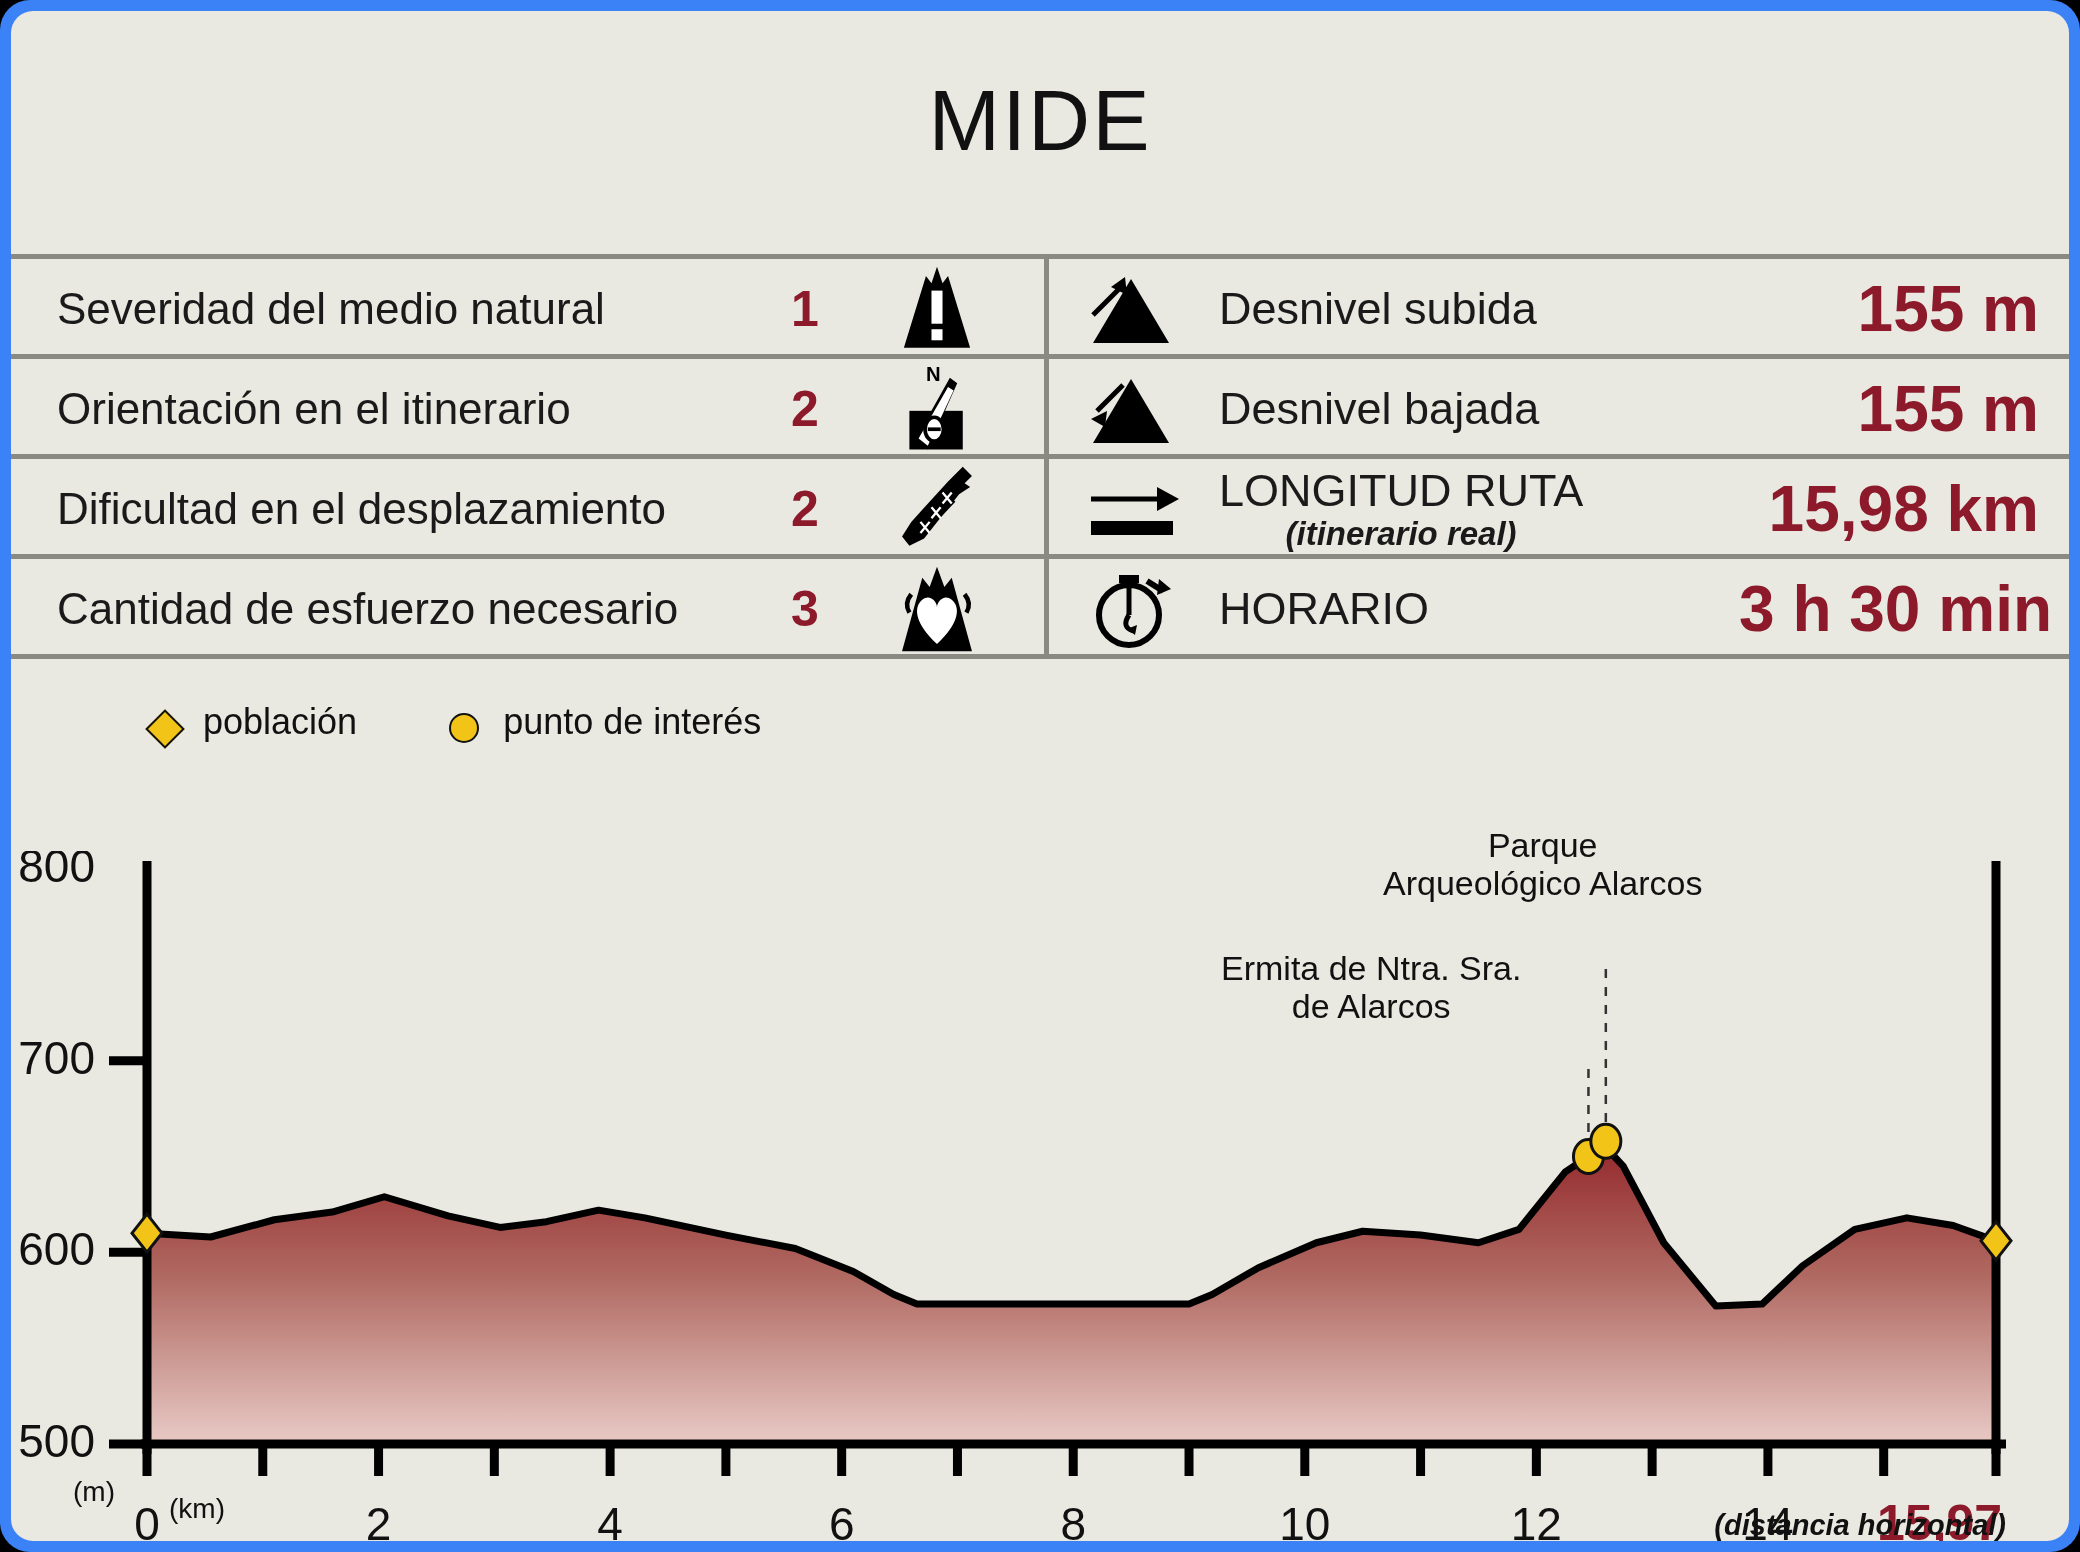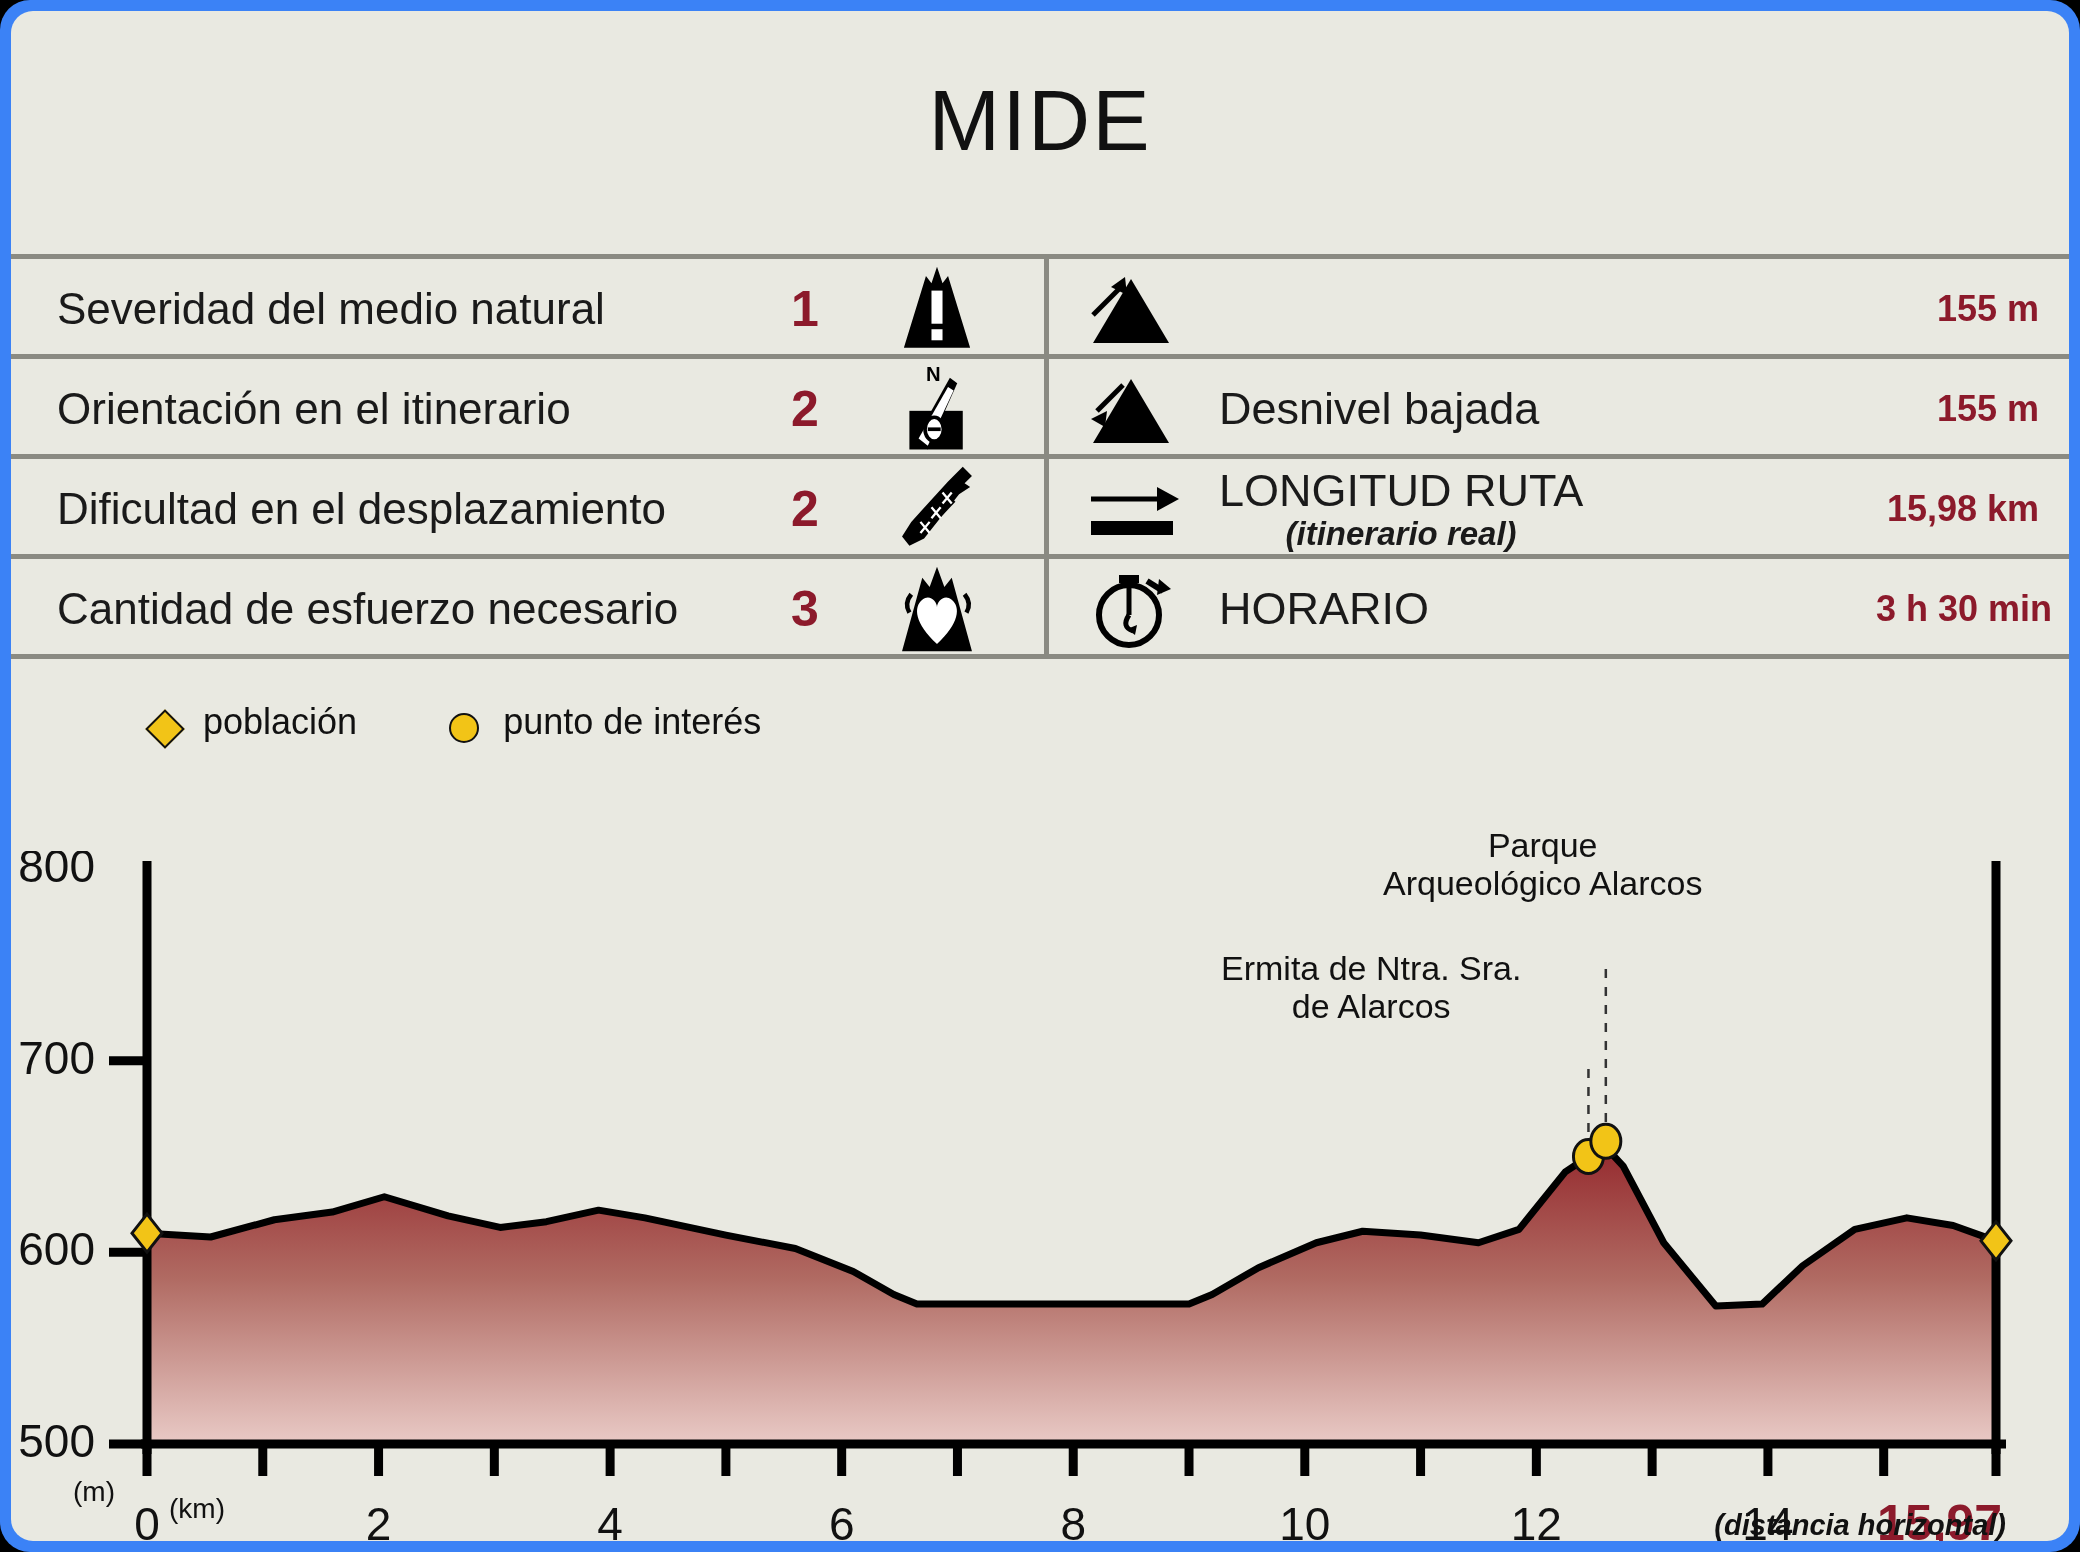--- a/index.html
+++ b/index.html
@@ -110,21 +110,21 @@
     display: block;
     font-size: 33px;
     font-style: italic;
     font-weight: bold;
     margin-top: -2px;
   }
   .rvalue {
     position: absolute;
     right: 30px; top: 50%;
     transform: translateY(-50%);
-    font-size: 36px;
+    font-size: 64px;
     font-weight: bold;
     color: #8C1A2B;
     white-space: nowrap;
   }
 
   
   .legend {
     position: absolute;
     left: 140px; top: 690px;
     display: flex;
@@ -282,20 +282,21 @@
       </div>
 
       <div class="row right-col" style="top:5px;">
         <div class="ricon">
           <svg viewBox="0 0 100 80" width="100" height="80">
             <path d="M46 10 L84 74 L8 74 Z" fill="#000"></path>
             <path d="M8 46 L38 16" stroke="#000" stroke-width="5" fill="none"></path>
             <path d="M40 8 L42 26 L26 18 Z" fill="#000"></path>
           </svg>
         </div>
+        <div class="rlabel">Desnivel subida</div>
         <div class="rvalue">155 m</div>
       </div>
 
       <div class="row right-col" style="top:105px;">
         <div class="ricon">
           <svg viewBox="0 0 100 80" width="100" height="80">
             <path d="M46 10 L84 74 L8 74 Z" fill="#000"></path>
             <path d="M38 16 L12 42" stroke="#000" stroke-width="5" fill="none"></path>
             <path d="M6 50 L22 42 L20 58 Z" fill="#000"></path>
           </svg>

